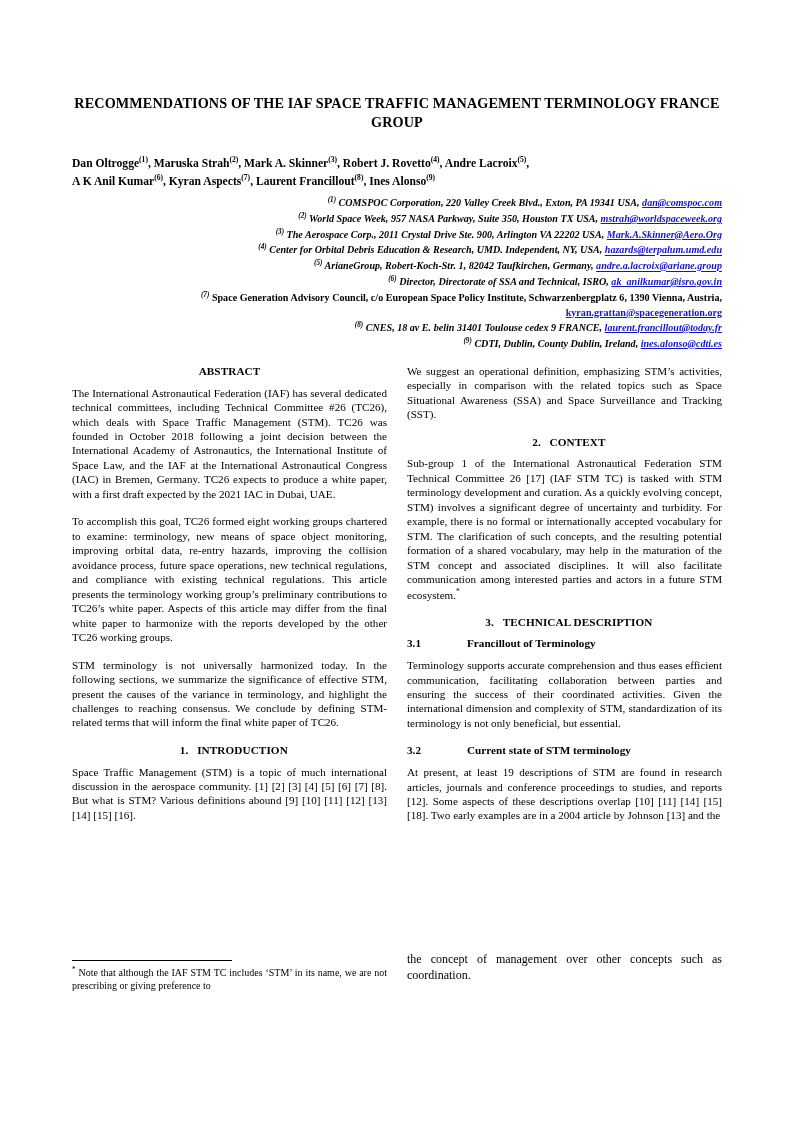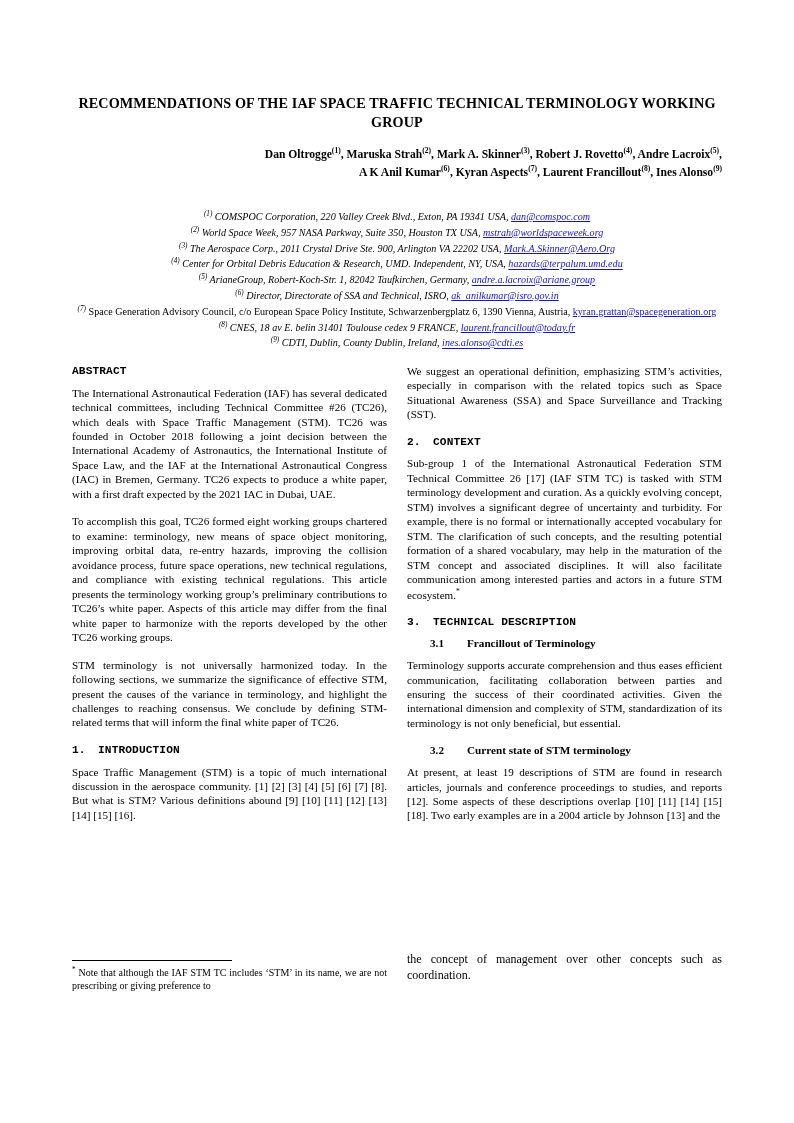--- a/index.html
+++ b/index.html
@@ -31,37 +31,38 @@
   }
   .doc-title {
     font-size: 14.2px;
     font-weight: bold;
     text-align: center;
     line-height: 1.32;
     letter-spacing: 0.12px;
     margin: 0;
   }
   .authors {
-    margin-top: 15px;
+    margin-top: 24px;
     font-size: 11.6px;
     font-weight: bold;
-    text-align: right;
+    text-align: left;
     line-height: 1.42;
   }
   .authors sup {
     font-size: 7.6px;
     vertical-align: super;
     font-weight: bold;
   }
 
   .affiliations {
-    margin-top: 28px;
+    margin-top: 5px;
     font-size: 10.1px;
-    text-align: center;
+    text-align: right;
     line-height: 1.43;
+    font-weight: bold;
   }
   .aff {
     font-style: italic;
   }
   .aff.upright {
     font-style: normal;
   }
   .aff sup {
     font-size: 7.2px;
     vertical-align: super;
@@ -89,38 +90,36 @@
   .col-inner {
     font-size: 11.1px;
     line-height: 1.305;
     text-align: justify;
     text-justify: inter-word;
   }
   h2.sec {
     font-size: 11.2px;
     font-weight: bold;
     margin: 0 0 7px 0;
-    text-align: left;
+    text-align: center;
     letter-spacing: 0.1px;
-    font-family: Liberation Mono, monospace;
   }
   h2.sec .num {
     display: inline-block;
     width: 26px;
   }
   h3.subsec {
     font-size: 11.2px;
     font-weight: bold;
     margin: 0 0 7px 0;
     text-align: left;
   }
   h3.subsec .num {
     display: inline-block;
     width: 60px;
-    text-align: center;
   }
   p.body {
     margin: 0 0 13px 0;
     text-align: justify;
     text-justify: inter-word;
     hyphens: none;
   }
   p.body.tight {
     margin-bottom: 0;
   }
@@ -166,21 +165,21 @@
     text-align: justify;
   }
 </style>
 </head>
 <body>
 
 <div class="page">
 
   <div class="header">
 
-    <h1 class="doc-title">RECOMMENDATIONS OF THE IAF SPACE TRAFFIC TECHNICAL TERMINOLOGY WORKING GROUP</h1>
+    <h1 class="doc-title">RECOMMENDATIONS OF THE IAF SPACE TRAFFIC MANAGEMENT TERMINOLOGY FRANCE GROUP</h1>
 
     <div class="authors">
       <div>
         <span>Dan Oltrogge</span><sup>(1)</sup>,
         <span>Maruska Strah</span><sup>(2)</sup>,
         <span>Mark A. Skinner</span><sup>(3)</sup>,
         <span>Robert J. Rovetto</span><sup>(4)</sup>,
         <span>Andre Lacroix</span><sup>(5)</sup>,
       </div>
       <div>

